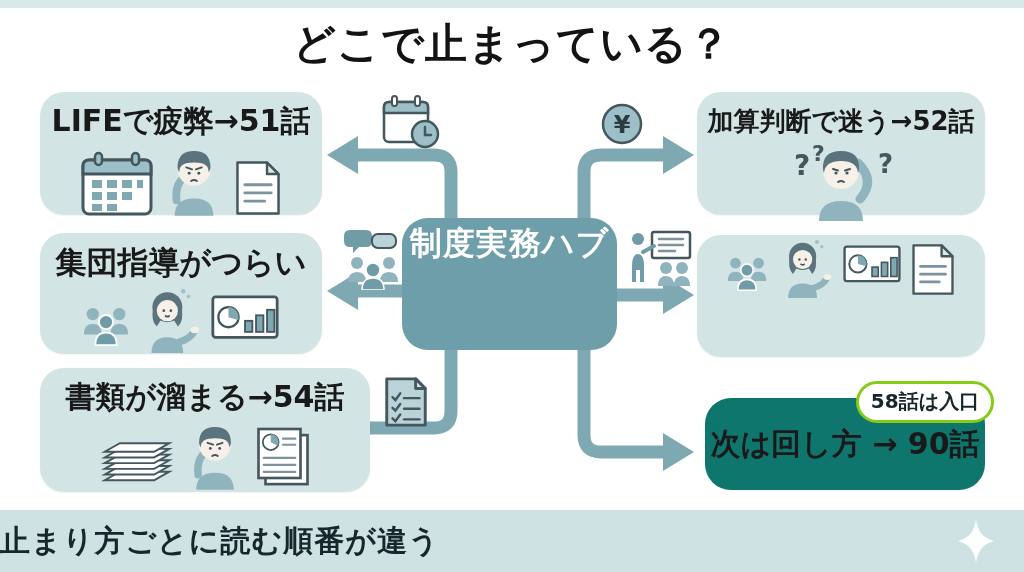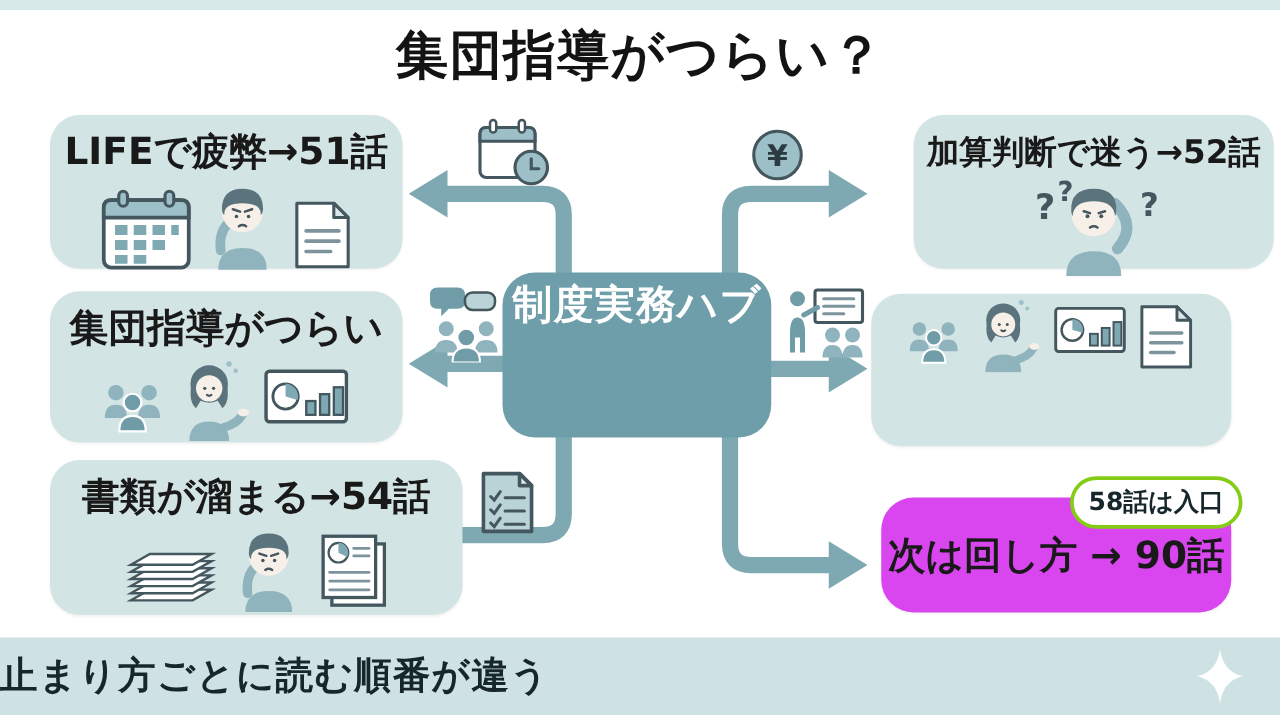--- a/index.html
+++ b/index.html
@@ -17,26 +17,26 @@
     position:absolute;background:#d3e4e4;border-radius:24px;text-align:center;
     font-weight:700;color:#191919;box-shadow:0 1px 2px rgba(0,0,0,0.05);
   }
   .box .label{display:block;margin-top:9px;}
   .box-tl{left:40px;top:92px;width:282px;height:123px;}
   .box-tl .label{font-size:30px;}
   .box-ml{left:40px;top:233px;width:282px;height:121px;}
   .box-ml .label{font-size:31px;}
   .box-bl{left:40px;top:368px;width:330px;height:124px;}
   .box-bl .label{font-size:30px;}
-  .box-tr{left:731px;top:92px;width:288px;height:123px;}
+  .box-tr{left:697px;top:92px;width:288px;height:123px;}
   .box-tr .label{font-size:26px;margin-top:12px;}
   .box-mr{left:697px;top:235px;width:288px;height:122px;}
   .box-mr .label{font-size:25px;margin-top:12px;}
   .box-br{
-    left:705px;top:398px;width:280px;height:92px;background:#d946ef;
+    left:705px;top:398px;width:280px;height:92px;background:#0f766e;
     display:flex;align-items:center;justify-content:center;border-radius:26px;
   }
   .box-br .label{font-size:30px;margin-top:0;}
   .badge{
     position:absolute;left:856px;top:381px;width:132px;height:36px;z-index:6;
     background:#ffffff;border:3px solid #84cc16;border-radius:21px;
     font-size:20px;font-weight:700;color:#17262b;text-align:center;line-height:34px;
   }
   .hub{
     position:absolute;left:402px;top:218px;width:215px;height:132px;z-index:4;
@@ -215,21 +215,21 @@
     <symbol id="s-sparkle" viewBox="0 0 36 44">
       <path d="M18 0 Q20 18 36 22 Q20 26 18 44 Q16 26 0 22 Q16 18 18 0" fill="#fdffff"></path>
     </symbol>
   </defs>
 </svg>
 
 <div class="page">
 
   <div class="top-strip"></div>
 
-  <div class="title">集団指導がつらい？</div>
+  <div class="title">どこで止まっている？</div>
 
   <svg class="arrows" viewBox="0 0 1024 572">
     <g stroke="#7fa9b2" stroke-width="13" fill="none">
       <path d="M451 222 L451 172 Q451 155 434 155 L354 155"></path>
       <path d="M584 222 L584 172 Q584 155 601 155 L666 155"></path>
       <path d="M406 291 L356 291"></path>
       <path d="M613 295 L666 295"></path>
       <path d="M451 346 L451 411 Q451 428 434 428 L354 428"></path>
       <path d="M584 346 L584 435 Q584 452 601 452 L666 452"></path>
     </g>

